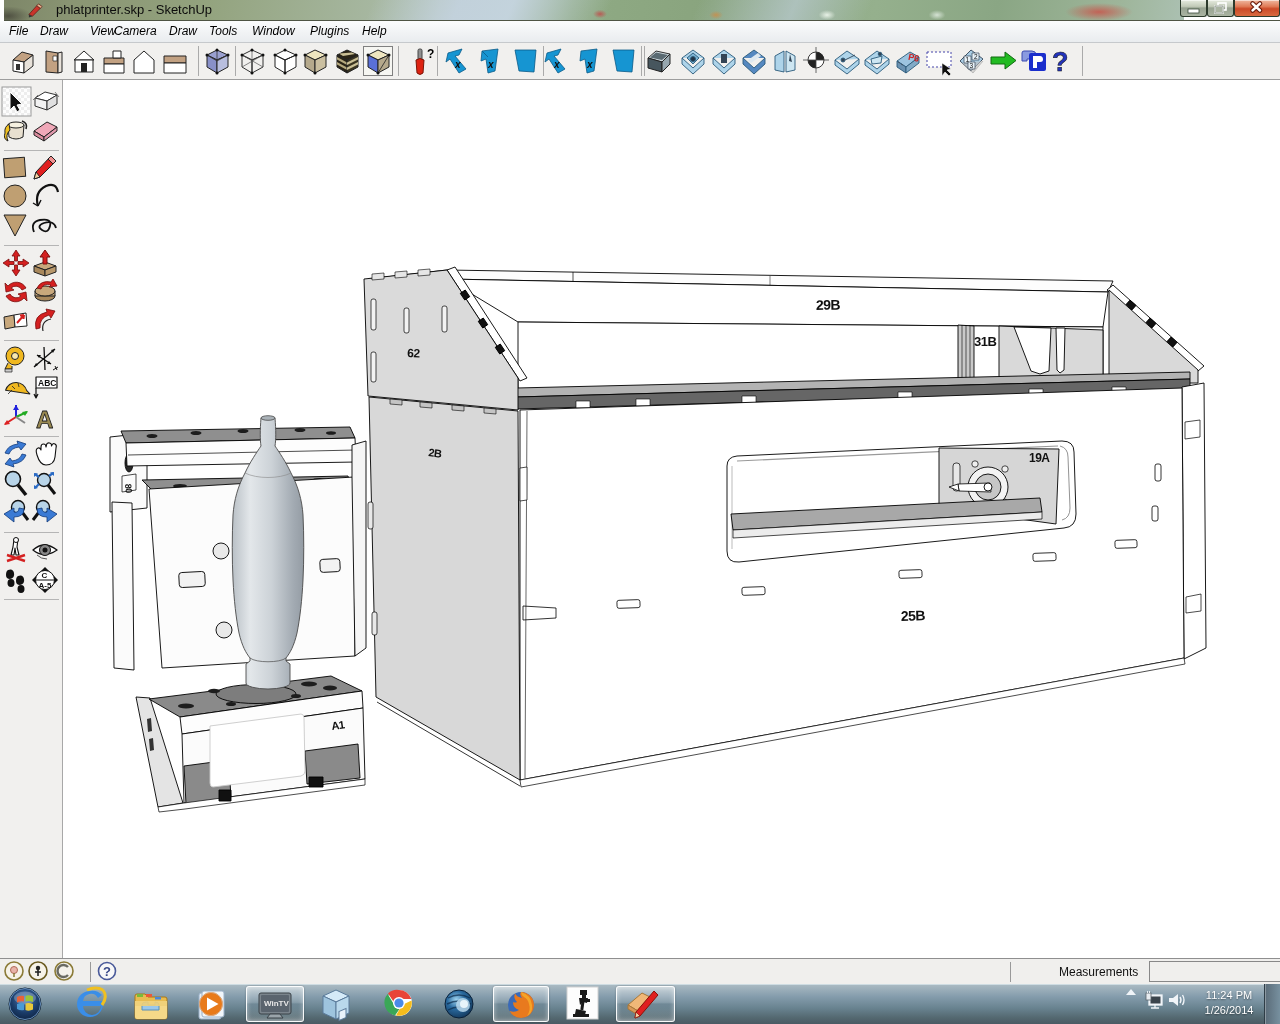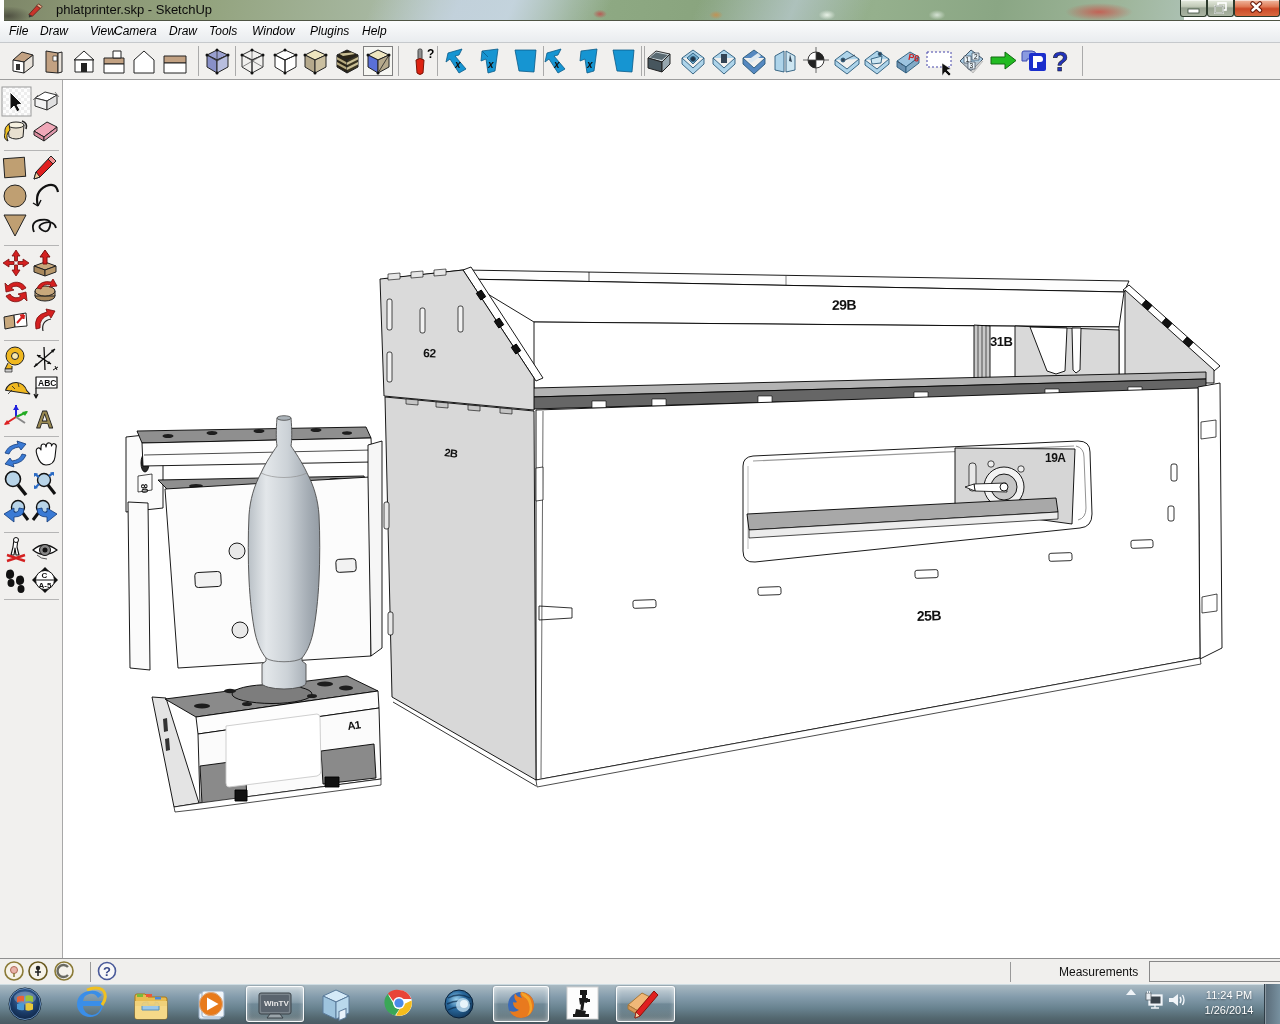--- a/index.html
+++ b/index.html
@@ -29,21 +29,21 @@
 #menubar{position:absolute;left:0;top:21px;width:1280px;height:22px;
 background:linear-gradient(#fbfcfd,#f0f2f4 60%,#e9ecef);border-bottom:1px solid #c6c9cc;}
 .mi{position:absolute;top:3px;font-size:12px;color:#000;font-style:italic;}
 #toolbar{position:absolute;left:0;top:43px;width:1280px;height:37px;background:#f1f0ee;
 border-bottom:1px solid #9d9d9d;}
 .tsep{position:absolute;top:3px;height:30px;width:1px;background:#aaa;}
 #selbox{position:absolute;left:363px;top:3px;width:30px;height:30px;border:1px solid #808080;background:#f6f6f2;}
 #palette{position:absolute;left:0;top:80px;width:63px;height:878px;background:#f1f0ee;
 border-right:1px solid #a8a8a8;}
 .pdiv{position:absolute;left:4px;width:55px;height:1px;background:#b5b5b5;}
-#canvas{position:absolute;left:64px;top:80px;width:1216px;height:878px;background:#fff;padding-left:16px;}
+#canvas{position:absolute;left:64px;top:80px;width:1216px;height:878px;background:#fff;}
 #statusbar{position:absolute;left:0;top:958px;width:1280px;height:26px;background:#f0efed;
 border-top:1px solid #8f8f8f;}
 #statusbar .txt{position:absolute;left:124px;top:5px;font-size:13px;color:#111;}
 #meas{position:absolute;left:1059px;top:6px;font-size:12px;color:#111;}
 #measbox{position:absolute;left:1149px;top:2px;width:131px;height:21px;border:1px solid #888;border-right:none;background:#f0efed;}
 #ssep{position:absolute;left:1010px;top:3px;width:1px;height:20px;background:#999;}
 #taskbar{position:absolute;left:0;top:984px;width:1280px;height:40px;
 background:linear-gradient(#a9b9c2,#849cac 30%,#68828f 60%,#53676f 85%,#4a5a64);
 border-top:1px solid #cedce2;}
 .tbtn{position:absolute;top:1px;height:36px;border:1px solid rgba(255,255,255,.95);border-radius:3px;

